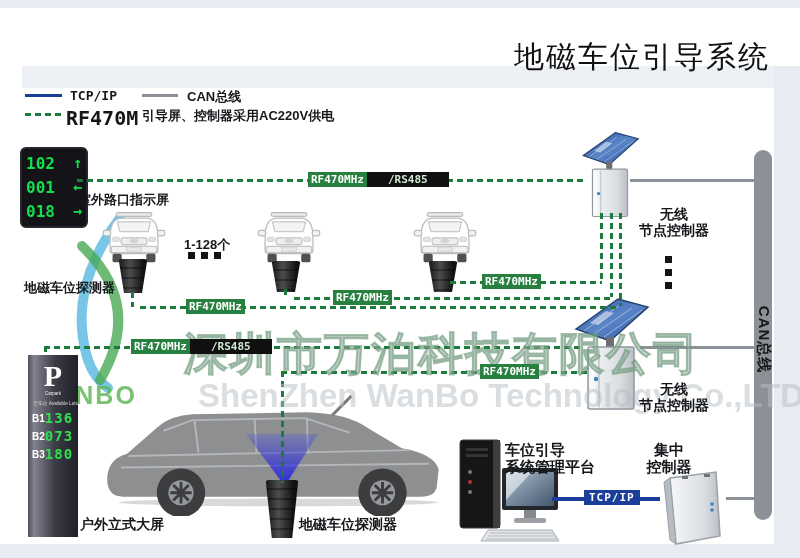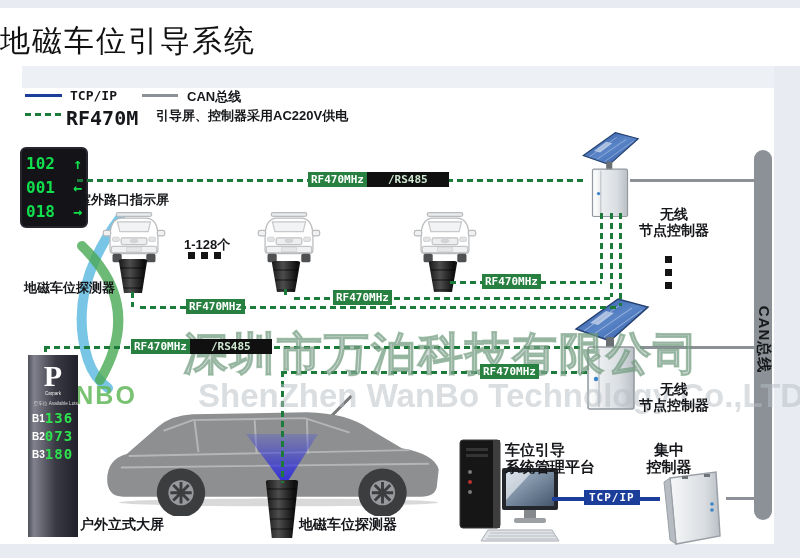--- a/index.html
+++ b/index.html
@@ -2,21 +2,21 @@
 <html><head>
 <meta charset="utf-8">
 <style>
   html,body{margin:0;padding:0;background:#fff;}
   #stage{position:relative;width:800px;height:558px;background:#fff;overflow:hidden;
          font-family:"Liberation Sans","DejaVu Sans",sans-serif;}
   .abs{position:absolute;}
   
   .strip{position:absolute;background:#e8ebf1;z-index:0;}
   
-  #title{position:absolute;left:0;top:21px;width:770px;text-align:left;z-index:7;
+  #title{position:absolute;left:0;top:37px;width:770px;text-align:right;z-index:7;
          font-family:Liberation Mono, monospace;font-size:30px;color:#111;letter-spacing:2px;}
   
   .leg-line{position:absolute;z-index:4;}
   .leg-text{position:absolute;z-index:7;font-weight:bold;font-size:13px;color:#15171a;white-space:nowrap;}
   .mono{font-family:"DejaVu Sans Mono","Liberation Mono",monospace;}
   
   .hdash{position:absolute;height:3px;z-index:4;
          background:repeating-linear-gradient(90deg,#1c7a3a 0 6px,transparent 6px 10px);}
   .vdash{position:absolute;width:3px;z-index:4;
          background:repeating-linear-gradient(180deg,#1c7a3a 0 6px,transparent 6px 10px);}
@@ -27,21 +27,21 @@
        font:bold 11px "DejaVu Sans Mono","Liberation Mono",monospace;line-height:15px;}
   .tag .rf{background:#27803f;color:#fff;padding:0 3px;}
   .tag .rs{background:#101010;color:#cfe9d2;padding:0 21px;}
   .tag .tcp{background:#1b3e9b;color:#fff;padding:0 5px;letter-spacing:1px;}
   
   .cap{position:absolute;z-index:7;font-weight:bold;color:#15171a;white-space:nowrap;}
   
   #led{position:absolute;left:20px;top:147px;width:68px;height:81px;z-index:4;
        background:#131318;border:2px solid #26262e;border-radius:6px;box-sizing:border-box;
        display:flex;flex-direction:column;justify-content:space-around;padding:2px 4px;}
-  .ledrow{display:flex;justify-content:space-between;align-items:flex-end;
+  .ledrow{display:flex;justify-content:space-between;align-items:flex-start;
           color:#12df4d;font:bold 16px "DejaVu Sans Mono",monospace;}
   .ledrow .arr{font-size:15px;}
   
   #pole{position:absolute;left:28px;top:355px;width:50px;height:182px;z-index:4;
         background:linear-gradient(90deg,#50505c 0%,#82828e 12%,#3a3a45 55%,#20202a 100%);}
   #pole .pp{color:#fff;font:bold 30px "Liberation Serif",serif;text-align:center;line-height:28px;margin-top:7px;}
   #pole .psub{color:#eee;font-size:5px;text-align:center;transform:scale(.9);}
   #pole .avail{color:#ddd;font-size:6px;text-align:center;white-space:nowrap;transform:scale(.78);margin:3px 0 1px;}
   .prow{display:flex;align-items:center;height:18px;padding:0 4px;}
   .pz{color:#fff;font:bold 10px "Liberation Sans",sans-serif;}
@@ -83,21 +83,21 @@
   <div class="strip" style="left:0;top:544px;width:800px;height:14px;"></div>
 
   <div id="title">地磁车位引导系统</div>
 
   <div class="leg-line" style="left:25px;top:94px;width:37px;height:3px;background:#1b3e9b;"></div>
   <div class="leg-text mono" style="left:70px;top:88px;">TCP/IP</div>
   <div class="leg-line" style="left:142px;top:94px;width:36px;height:3px;background:#8b9197;"></div>
   <div class="leg-text" style="left:187px;top:88px;">CAN总线</div>
   <div class="leg-line hdash" style="left:25px;top:113px;width:37px;"></div>
   <div class="leg-text mono" style="left:66px;top:106px;font-size:20px;">RF470M</div>
-  <div class="leg-text" style="left:156px;top:107px;">引导屏、控制器采用AC220V供电</div>
+  <div class="leg-text" style="left:142px;top:107px;">引导屏、控制器采用AC220V供电</div>
 
   <div id="wm-cn">深圳市万泊科技有限公司</div>
   <div id="wm-en">ShenZhen WanBo Technology Co.,LTD</div>
   <div id="wm-logo">WANBO</div>
   <svg class="abs" style="left:48px;top:210px;width:105px;height:190px;z-index:1;" viewBox="0 0 105 190">
     <path d="M72 8 Q18 80 40 150 Q46 168 60 178" fill="none" stroke="#58b7de" stroke-width="10" stroke-linecap="round" opacity=".8"></path>
     <path d="M34 36 Q96 95 52 170" fill="none" stroke="#49a854" stroke-width="10" stroke-linecap="round" opacity=".8"></path>
   </svg>
 
   <svg style="position:absolute;width:0;height:0;" aria-hidden="true">

